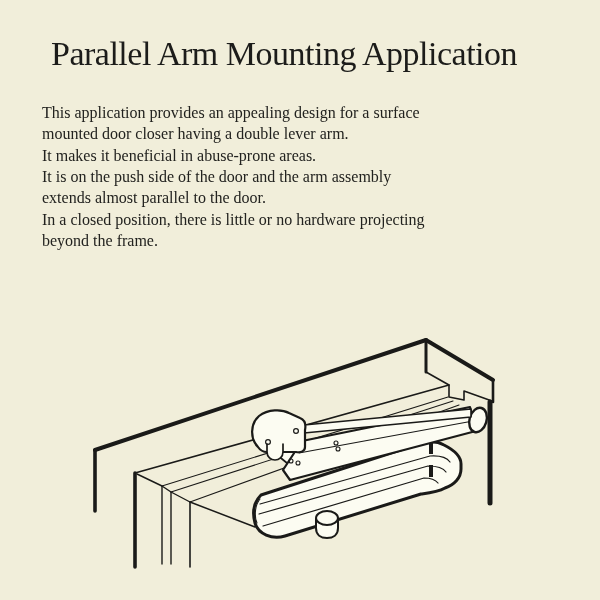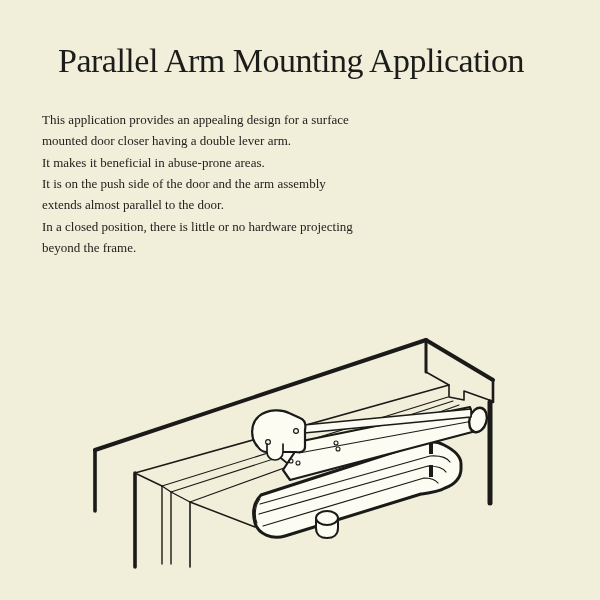--- a/index.html
+++ b/index.html
@@ -6,33 +6,33 @@
   .page {
     position: relative;
     width: 600px;
     height: 600px;
     background: #f1eeda;
     overflow: hidden;
     font-family: "Liberation Serif", "DejaVu Serif", serif;
     color: #1c1c1a;
   }
   .page-title {
-    margin: 16px;
+    margin: 9px;
     padding: 25px 20px 0 42px;
     font-size: 34px;
     font-weight: 400;
     letter-spacing: -0.5px;
     line-height: 1.15;
     color: #1c1c1a;
     white-space: nowrap;
   }
   .body-paragraph {
     margin: 29px 0 0 0;
     padding: 0 24px 0 42px;
-    font-size: 13px;
+    font-size: 16px;
     line-height: 21.3px;
     white-space: pre-line;
     color: #22221f;
   }
   .diagram-wrap {
     position: absolute;
     left: 0;
     top: 330px;
     width: 600px;
     height: 270px;

